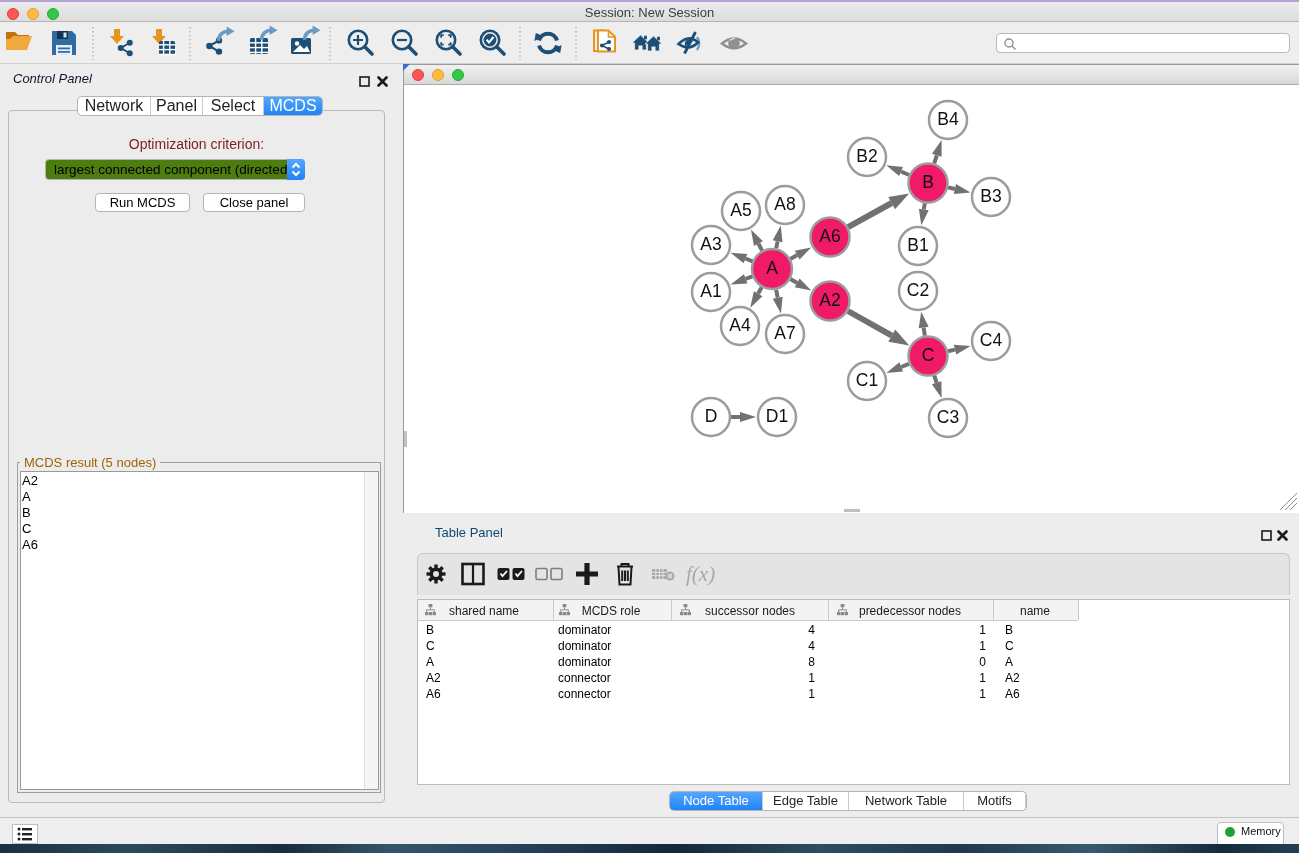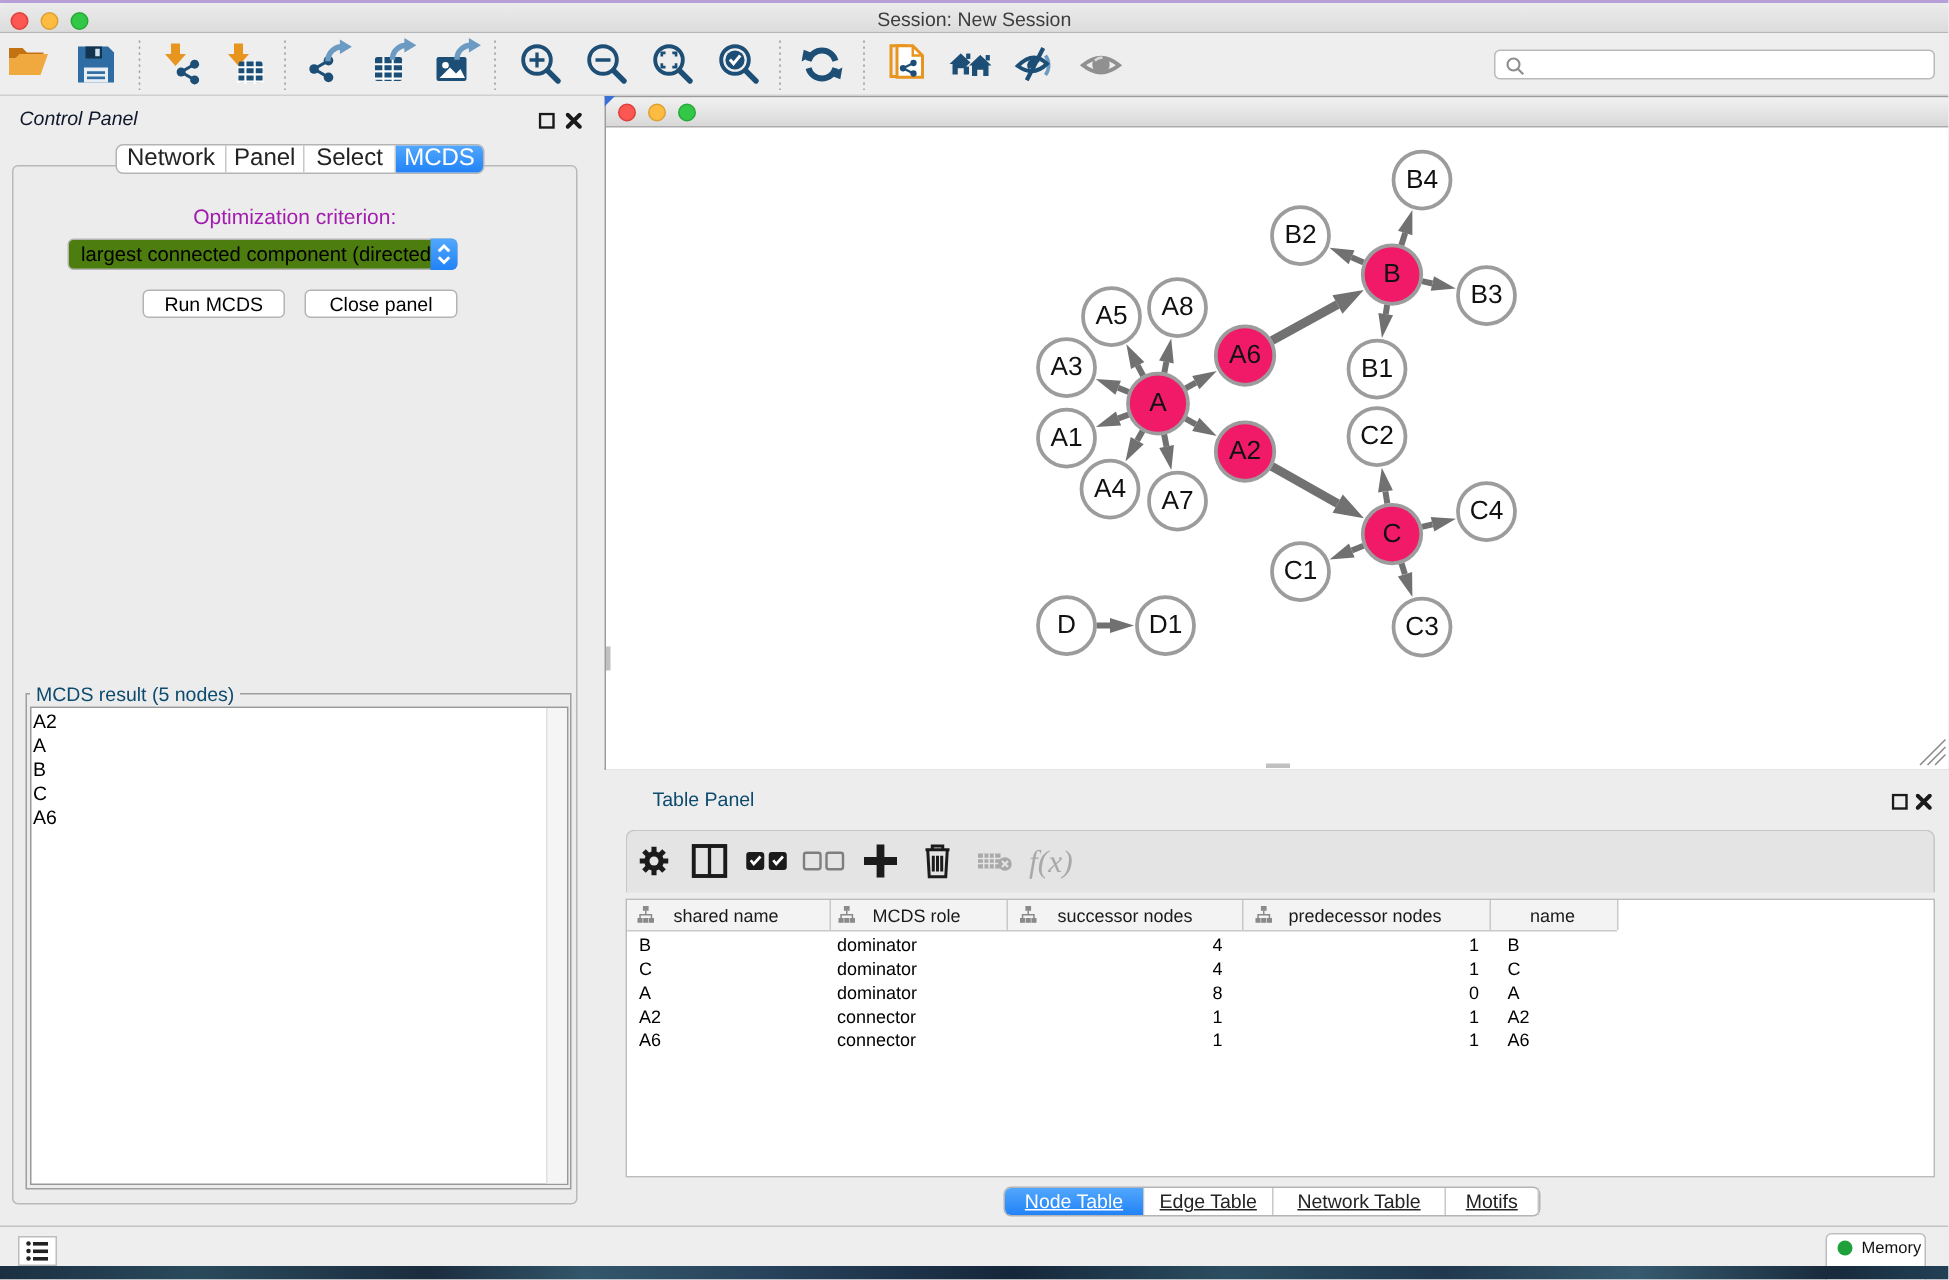--- a/index.html
+++ b/index.html
@@ -32,32 +32,32 @@
   
   #cpTitle { left:13px; top:71px; font-size:13px; color:#0f172a;font-style:italic; }
   #cpTabs { left:77px; top:96px; z-index:5; width:246px; height:20px; background:#fff;
     border:1px solid #b4b4b4; border-radius:5px; display:flex; }
   #cpTabs .tab { flex:0 0 auto; text-align:center; font-size:16px; color:#232323;
     line-height:18px; border-right:1px solid #c8c8c8; }
   #cpTabs .tab.sel { background:linear-gradient(#52a7fd,#2283f7); color:#fff;
     border-radius:0 4px 4px 0; border-right:none; }
   #cpBody { left:8px; top:110px; width:377px; height:693px; background:#ececec;
     border:1px solid #b9b9b9; border-radius:4px; }
-  #optLabel { left:0; top:25px; width:100%; text-align:center; font-size:14px; color:#a21caf; }
+  #optLabel { left:0; top:25px; width:100%; text-align:center; font-size:14px; color:#7f1d1d; }
   #combo { left:36px; top:48px; width:260px; height:21px; background:#4d7c0f;
     border:1px solid #b4b4b4; border-radius:4px; font-size:13.5px; color:#000;
     line-height:19px; padding-left:8px; }
   #comboCap { right:-1px; top:-1px; width:18px; height:21px;
     background:linear-gradient(#53a8fd,#2182f7); border-radius:0 4px 4px 0; }
   .btn { position:absolute; height:19px; background:#fff; border:1px solid #b4b4b4;
     border-radius:4px; font-size:13px; color:#000; text-align:center; line-height:17px; }
   #groupBox { left:8px; top:351px; width:364px; height:331px;
     border:1px solid #9e9e9e; }
   #groupBox .legend { position:absolute; left:2px; top:-8px; background:#ececec;
-    padding:0 4px; font-size:13px; color:#0c4a6e; }
+    padding:0 4px; font-size:13px; color:#a16207; }
   #mcdsList { position:absolute; left:2px; top:8px; width:359px; height:319px;
     background:#fff; border:1px solid #999; font-size:13px; color:#000; }
   #mcdsList .sb { position:absolute; right:0; top:0; width:14px; height:100%;
     background:#f5f5f5; border-left:1px solid #e0e0e0; }
   #mcdsList div.item { padding:1px 0 1px 1px; height:16px; }
 
   
   #netFrame { left:403px; top:64px; width:896px; height:449px;
     border:1px solid #9b9b9b; border-right:none; background:#fff; }
   #netTitle { position:absolute; left:0; top:0; width:100%; height:20px;
@@ -70,21 +70,21 @@
   #tpTitle { left:435px; top:525px; font-size:13px; color:#0c4a6e; }
   #tpToolbar { left:417px; top:553px; width:873px; height:42px; background:#e4e4e4;
     border:1px solid #c6c6c6; border-bottom:none; border-radius:6px 6px 0 0; }
   #tpTable { left:417px; top:599px; width:873px; height:186px; background:#fff;
     border:1px solid #bcbcbc; font-size:12px; }
 
   
   #botTabs { left:669px; top:791px; height:20px; background:#fff;
     border:1px solid #b4b4b4; border-radius:5px; display:flex; }
   #botTabs .tab { font-size:13px; color:#232323; line-height:18px; text-align:center;
-    border-right:1px solid #c8c8c8;text-decoration:underline; }
+    border-right:1px solid #c8c8c8; }
   #botTabs .tab.sel { background:linear-gradient(#52a7fd,#2283f7); color:#fff;
     border-radius:4px 0 0 4px; border-right:1px solid #c8c8c8; }
 
   
   #statusbar { left:0; top:817px; width:1299px; height:27px; background:#eeeeee;
     border-top:1px solid #c4c4c4; }
   #listBtn { position:absolute; left:12px; top:6px; width:26px; height:20px;
     background:#fff; border:1px solid #bdbdbd; }
   #memBtn { position:absolute; right:15px; top:4px; width:67px; height:38px;
     background:#fff; border:1px solid #bdbdbd; border-radius:4px; font-size:11px;

